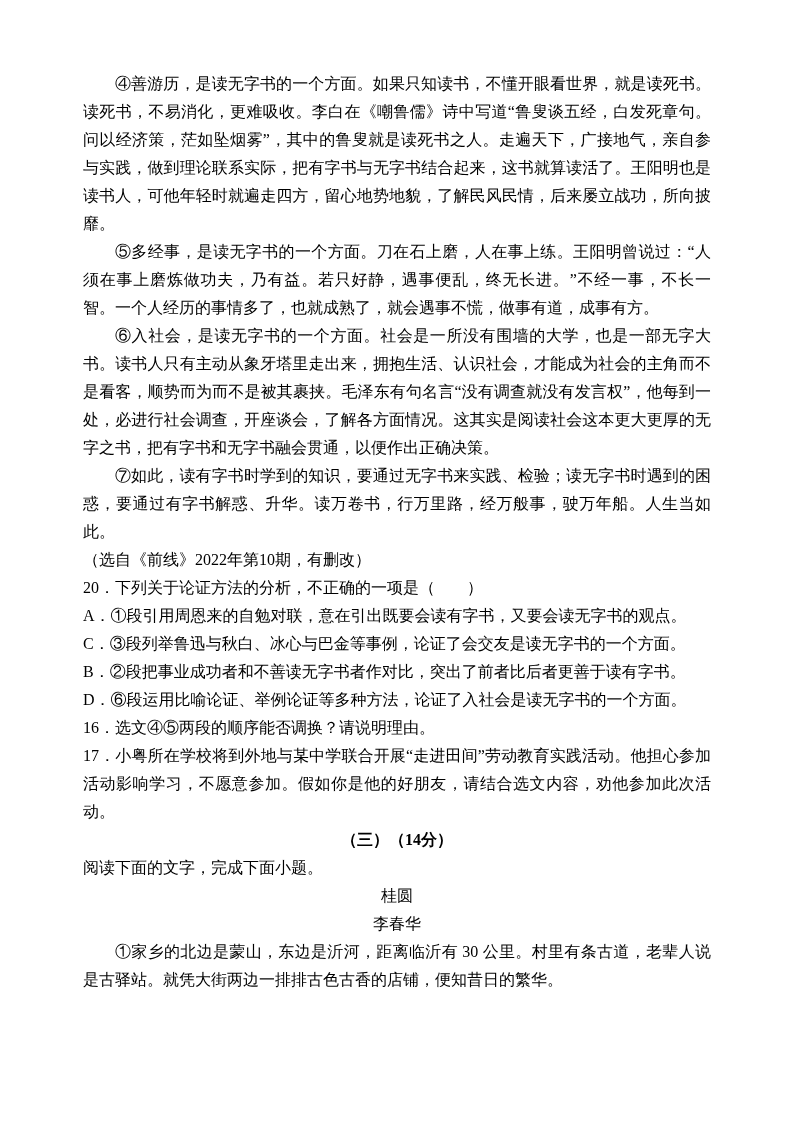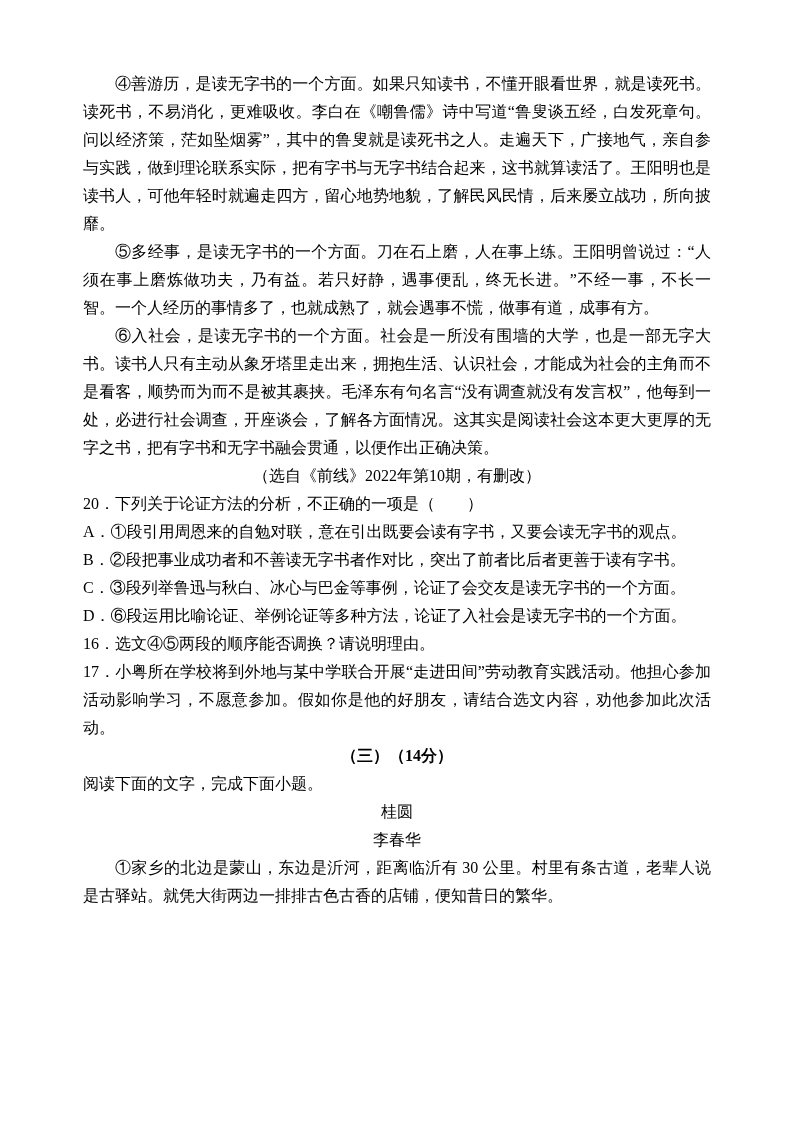--- a/index.html
+++ b/index.html
@@ -12,40 +12,41 @@
     background: #ffffff;
     padding: 54px 70px 0 70px;
     font-family: "Liberation Serif", "DejaVu Serif", serif;
     font-size: 16px;
     line-height: 28px;
     color: #000000;
     overflow: hidden;
   }
   .para   { text-align: justify; text-indent: 2em; }
   .plain  { text-align: left; }
-  .right  { text-align: center; }
+  .right  { text-align: left; }
   .center { text-align: center; }
   .bold   { font-weight: bold; text-align: center; }
   .qline  { text-align: justify; }
 </style>
 </head>
 <body>
 
 <div class="page">
 
   <p class="para">④善游历，是读无字书的一个方面。如果只知读书，不懂开眼看世界，就是读死书。读死书，不易消化，更难吸收。李白在《嘲鲁儒》诗中写道“鲁叟谈五经，白发死章句。问以经济策，茫如坠烟雾”，其中的鲁叟就是读死书之人。走遍天下，广接地气，亲自参与实践，做到理论联系实际，把有字书与无字书结合起来，这书就算读活了。王阳明也是读书人，可他年轻时就遍走四方，留心地势地貌，了解民风民情，后来屡立战功，所向披靡。</p>
   <p class="para">⑤多经事，是读无字书的一个方面。刀在石上磨，人在事上练。王阳明曾说过：“人须在事上磨炼做功夫，乃有益。若只好静，遇事便乱，终无长进。”不经一事，不长一智。一个人经历的事情多了，也就成熟了，就会遇事不慌，做事有道，成事有方。</p>
   <p class="para">⑥入社会，是读无字书的一个方面。社会是一所没有围墙的大学，也是一部无字大书。读书人只有主动从象牙塔里走出来，拥抱生活、认识社会，才能成为社会的主角而不是看客，顺势而为而不是被其裹挟。毛泽东有句名言“没有调查就没有发言权”，他每到一处，必进行社会调查，开座谈会，了解各方面情况。这其实是阅读社会这本更大更厚的无字之书，把有字书和无字书融会贯通，以便作出正确决策。</p>
+  <p class="para">⑦如此，读有字书时学到的知识，要通过无字书来实践、检验；读无字书时遇到的困惑，要通过有字书解惑、升华。读万卷书，行万里路，经万般事，驶万年船。人生当如此。</p>
 
   <p class="right">（选自《前线》2022年第10期，有删改）</p>
 
   <p class="qline">20．下列关于论证方法的分析，不正确的一项是（　　）</p>
   <p class="qline">A．①段引用周恩来的自勉对联，意在引出既要会读有字书，又要会读无字书的观点。</p>
+  <p class="qline">C．③段列举鲁迅与秋白、冰心与巴金等事例，论证了会交友是读无字书的一个方面。</p>
   <p class="qline">B．②段把事业成功者和不善读无字书者作对比，突出了前者比后者更善于读有字书。</p>
-  <p class="qline">C．③段列举鲁迅与秋白、冰心与巴金等事例，论证了会交友是读无字书的一个方面。</p>
   <p class="qline">D．⑥段运用比喻论证、举例论证等多种方法，论证了入社会是读无字书的一个方面。</p>
 
   <p class="qline">16．选文④⑤两段的顺序能否调换？请说明理由。</p>
   <p class="qline">17．小粤所在学校将到外地与某中学联合开展“走进田间”劳动教育实践活动。他担心参加活动影响学习，不愿意参加。假如你是他的好朋友，请结合选文内容，劝他参加此次活动。</p>
 
   <p class="plain bold">（三）（14分）</p>
   <p class="plain">阅读下面的文字，完成下面小题。</p>
 
   <p class="center">桂圆</p>
   <p class="center">李春华</p>

